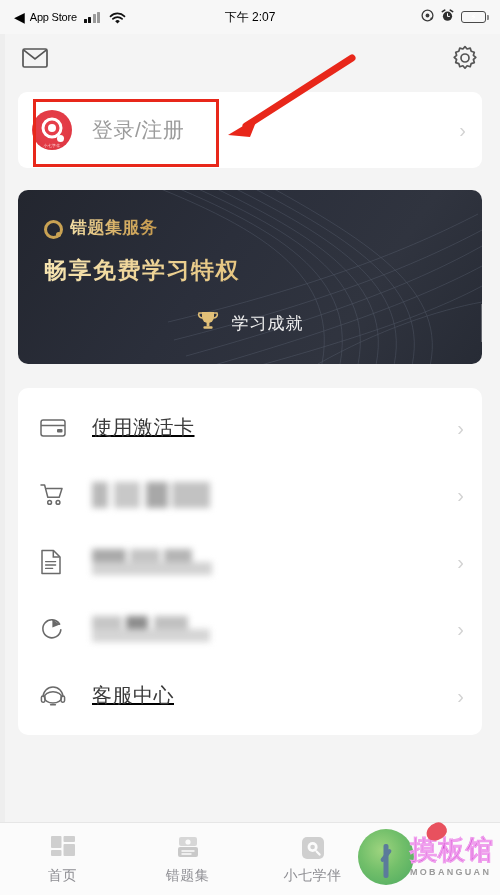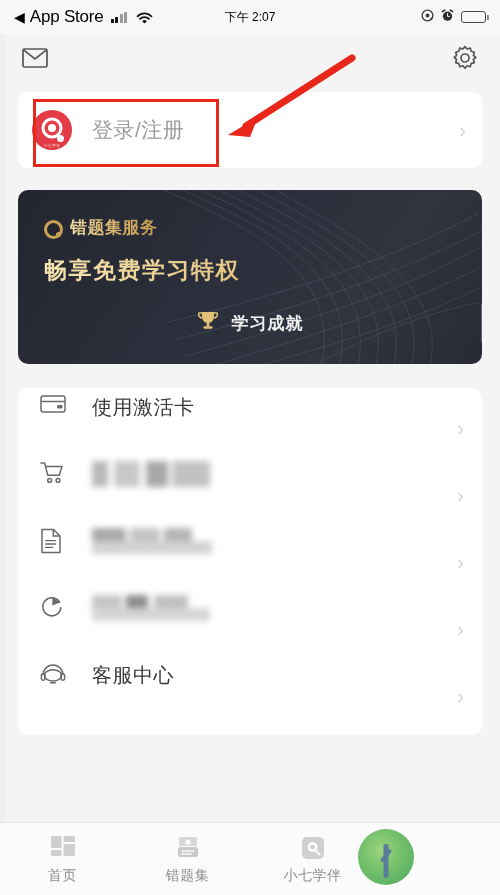--- a/index.html
+++ b/index.html
@@ -12,21 +12,21 @@
   .phone{width:500px;height:895px;position:relative;background:#f4f4f4;}
 
   
   .statusbar{
     height:34px;width:100%;background:#f7f7f7;
     display:flex;align-items:center;justify-content:space-between;
     padding:0 14px;box-sizing:border-box;
   }
   .sb-left{display:flex;align-items:center;gap:5px;}
   .sb-back{font-size:14px;color:#000;line-height:1;}
-  .sb-app{font-size:17px;color:#000;letter-spacing:-0.2px;}
+  .sb-app{font-size:11px;color:#000;letter-spacing:-0.2px;}
   .bars{display:flex;align-items:flex-end;gap:1.5px;height:12px;margin-left:2px;}
   .bars i{display:block;width:3px;background:#9a9a9a;border-radius:.5px;}
   .bars i.on{background:#111;}
   .bars i:nth-child(1){height:4px;}
   .bars i:nth-child(2){height:6.5px;}
   .bars i:nth-child(3){height:9px;}
   .bars i:nth-child(4){height:11.5px;}
   .wifi{position:relative;width:17px;height:13px;margin-left:4px;}
   .sb-time{font-size:12px;color:#000;font-weight:500;position:absolute;left:0;right:0;text-align:center;pointer-events:none;}
   .sb-right{display:flex;align-items:center;gap:7px;}
@@ -110,32 +110,32 @@
     -webkit-background-clip:text;background-clip:text;color:transparent;
   }
   .promo-title{
     margin-top:16px;font-size:23px;font-weight:bold;letter-spacing:1.5px;position:relative;z-index:2;
     background:linear-gradient(90deg,#f6e4b0 0%,#e7c783 45%,#d2a85c 100%);
     -webkit-background-clip:text;background-clip:text;color:transparent;
   }
   .promo-actions{
     position:absolute;left:0;right:0;bottom:22px;display:flex;align-items:center;z-index:2;
   }
-  .promo-act{flex:1;display:flex;align-items:center;justify-content:center;gap:12px;font-weight:bold;}
+  .promo-act{flex:1;display:flex;align-items:center;justify-content:center;gap:12px;}
   .promo-act span{color:#f0f0f0;font-size:17px;letter-spacing:1px;}
   .vdiv{width:1px;height:38px;background:rgba(255,255,255,.28);}
 
   
   .menu-card{
     margin:24px 18px 0;background:#fff;border-radius:10px;overflow:hidden;
     padding:6px 0;
   }
   .menu-row{
-    height:67px;display:flex;align-items:flex-start;padding:0 18px 0 22px;
-    box-sizing:border-box;position:relative;
+    height:67px;display:flex;align-items:center;padding:0 18px 0 22px;
+    box-sizing:border-box;position:relative;text-decoration:underline;
   }
   .menu-ico{width:30px;flex:0 0 30px;display:flex;align-items:center;justify-content:flex-start;}
   .menu-label{margin-left:22px;font-size:20px;color:#3a3a3a;letter-spacing:.5px;}
   .menu-row .chev{position:absolute;right:18px;top:50%;transform:translateY(-50%);}
   .blur-label{
     margin-left:22px;height:26px;border-radius:2px;position:relative;
     filter:blur(3.2px);
   }
   .blur-label i{position:absolute;top:0;height:100%;display:block;background:#b9b9b9;}
 
@@ -412,15 +412,20 @@
           <path d="M16.6 16.4 l3 3.2" stroke="#fbfbfb" stroke-width="2.2" stroke-linecap="round"></path>
         </svg>
       </span>
       <span>小七学伴</span>
     </div>
     <div class="tab"></div>
   </div>
 
   <div class="watermark">
     <div class="wm-tree"></div>
+    <div class="wm-text">
+      <div class="wm-leaf"></div>
+      <div class="wm-cn">摸板馆</div>
+      <div class="wm-en">MOBANGUAN</div>
+    </div>
   </div>
 
 </div>
 
 </body></html>

